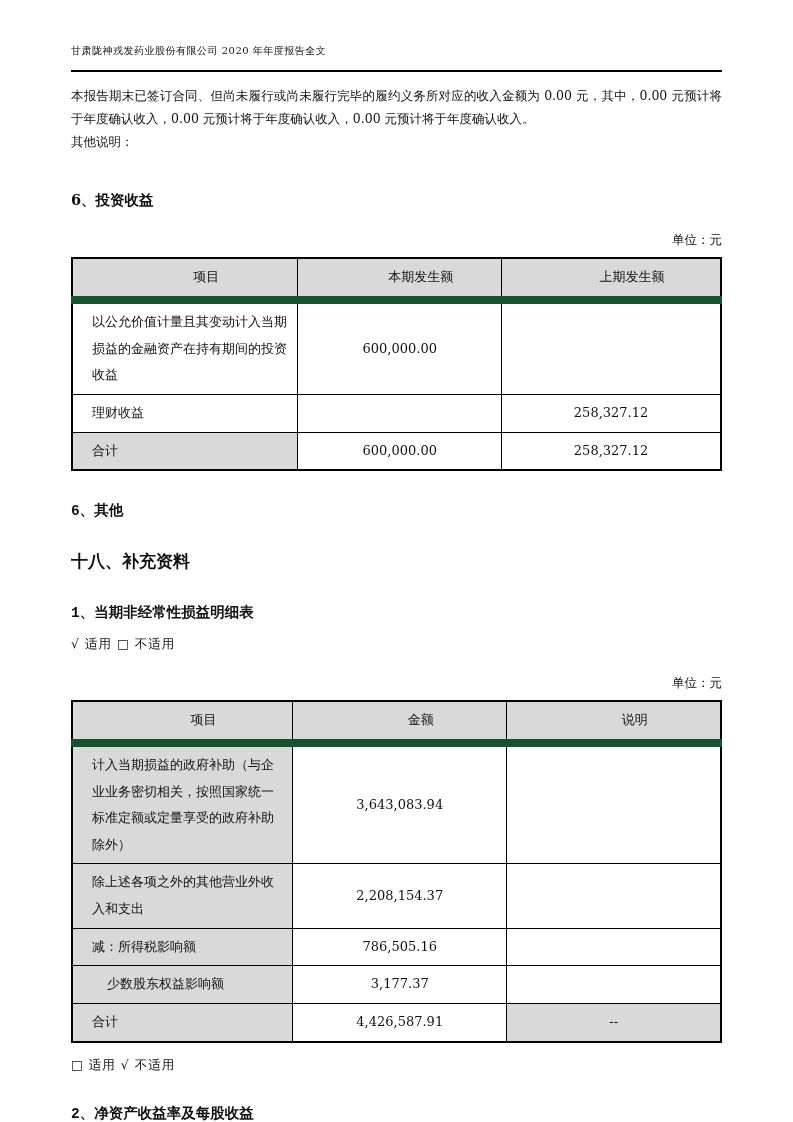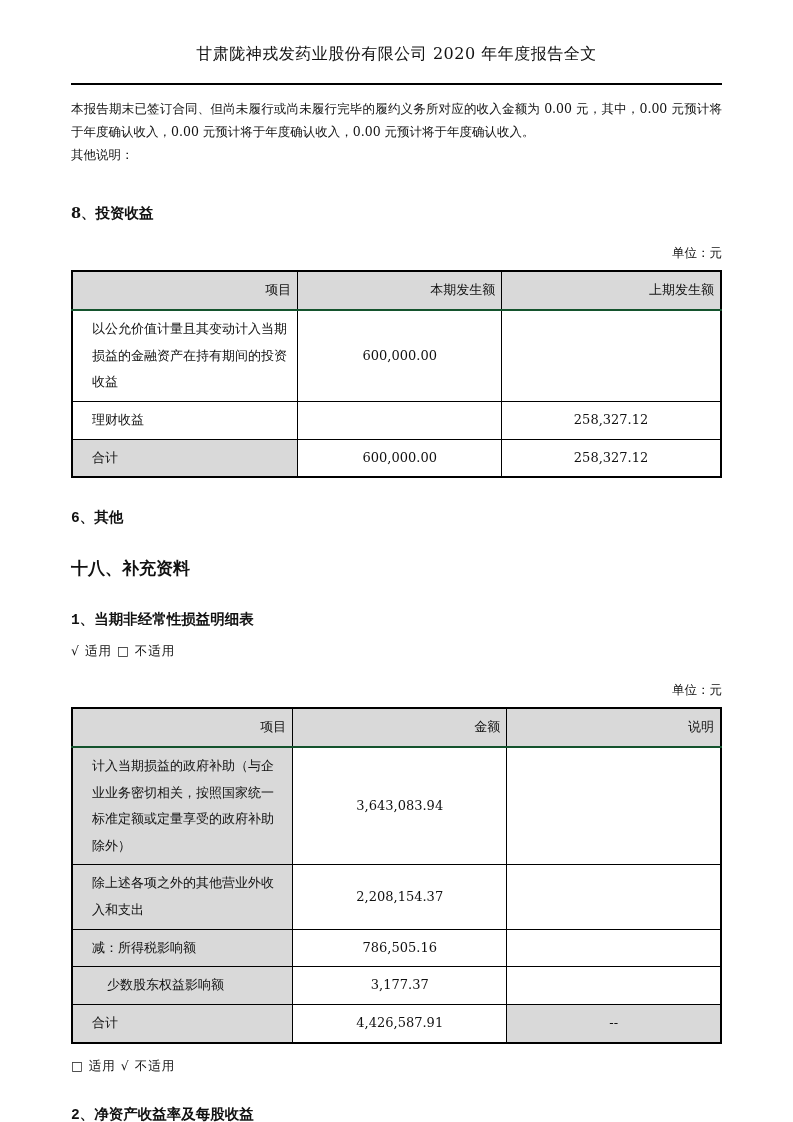--- a/index.html
+++ b/index.html
@@ -13,23 +13,23 @@
     position: relative;
   }
   .page {
     width: 793px;
     min-height: 1122px;
     padding: 44px 71px 30px 71px;
     position: relative;
   }
   
   .doc-header {
-    text-align: center;
-    font-size: 16px;
-    padding-bottom: 18px;
+    text-align: left;
+    font-size: 10px;
+    padding-bottom: 12px;
     border-bottom: 2px solid #000000;
     letter-spacing: 0.5px;
   }
   
   .para {
     font-size: 12.5px;
     line-height: 1.85;
     margin-top: 12px;
     text-align: justify;
   }
@@ -76,42 +76,42 @@
   th, td {
     border: 1px solid #000000;
     padding: 5px 6px;
     line-height: 2.05;
     vertical-align: middle;
     overflow: hidden;
   }
   thead th {
     background: #d9d9d9;
     font-weight: normal;
-    text-align: right;
-    border-bottom: 2px solid #14532d;
+    text-align: center;
+    border-bottom: 8px solid #14532d;
     padding-left: 48px;
   }
   td.item { text-align: left; padding-left: 19px; }
   td.num  { text-align: center; }
   td.center { text-align: center; }
   td.gray { background: #d9d9d9; }
   td.indent { padding-left: 34px; }
   .mt-table { margin-top: 0px; }
 </style>
 </head>
 <body>
 
 <div class="page">
 
   <div class="doc-header">甘肃陇神戎发药业股份有限公司 2020 年年度报告全文</div>
 
   <div class="para">本报告期末已签订合同、但尚未履行或尚未履行完毕的履约义务所对应的收入金额为 0.00 元，其中，0.00 元预计将于年度确认收入，0.00 元预计将于年度确认收入，0.00 元预计将于年度确认收入。</div>
   <div class="plain-line">其他说明：</div>
 
-  <div class="h-sub">8、投资收益</div>
+  <div class="h-sub">6、投资收益</div>
 
   <div class="unit-label">单位：元</div>
 
   <table class="mt-table">
     <colgroup>
         <col style="width:34.8%">
         <col style="width:31.4%">
         <col style="width:33.8%">
       </colgroup>
     <thead>

